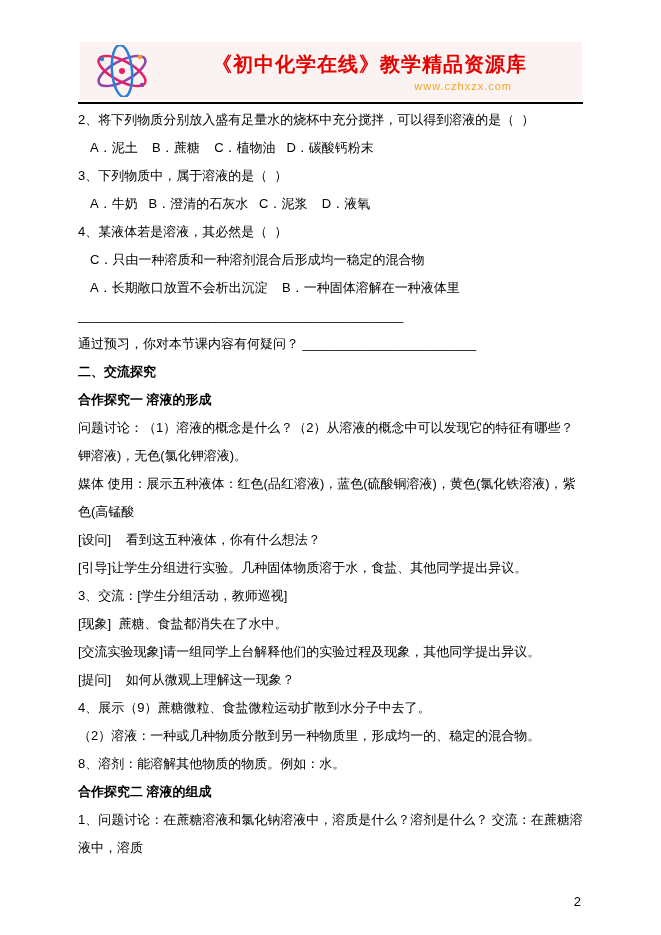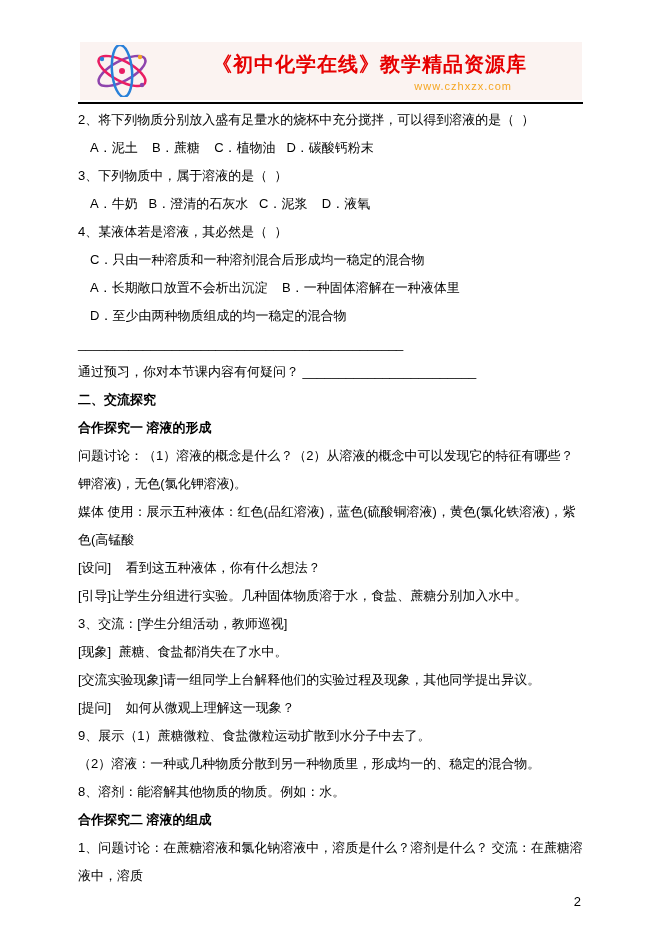--- a/index.html
+++ b/index.html
@@ -113,35 +113,34 @@
   <div class="header-rule"></div>
 
   <div class="content" id="content">
       <div class="line">2、将下列物质分别放入盛有足量水的烧杯中充分搅拌，可以得到溶液的是（  ）</div>
       <div class="line indent1">A．泥土    B．蔗糖    C．植物油   D．碳酸钙粉末</div>
       <div class="line">3、下列物质中，属于溶液的是（  ）</div>
       <div class="line indent1">A．牛奶   B．澄清的石灰水   C．泥浆    D．液氧</div>
       <div class="line">4、某液体若是溶液，其必然是（  ）</div>
       <div class="line indent1">C．只由一种溶质和一种溶剂混合后形成均一稳定的混合物</div>
       <div class="line indent1">A．长期敞口放置不会析出沉淀    B．一种固体溶解在一种液体里</div>
-      <div class="line indent1">D．至少由两种物质组成的均一稳定的混合物</div>
       <div class="line">_____________________________________________</div>
       <div class="line">通过预习，你对本节课内容有何疑问？ ________________________</div>
       <div class="line bold">二、交流探究</div>
       <div class="line bold">合作探究一 溶液的形成</div>
       <div class="line">问题讨论：（1）溶液的概念是什么？（2）从溶液的概念中可以发现它的特征有哪些？</div>
       <div class="line">钾溶液)，无色(氯化钾溶液)。</div>
       <div class="line">媒体 使用：展示五种液体：红色(品红溶液)，蓝色(硫酸铜溶液)，黄色(氯化铁溶液)，紫色(高锰酸</div>
       <div class="line">[设问]    看到这五种液体，你有什么想法？</div>
-      <div class="line">[引导]让学生分组进行实验。几种固体物质溶于水，食盐、蔗糖分别加入水中。</div>
+      <div class="line">[引导]让学生分组进行实验。几种固体物质溶于水，食盐、其他同学提出异议。</div>
       <div class="line">3、交流：[学生分组活动，教师巡视]</div>
       <div class="line">[现象]  蔗糖、食盐都消失在了水中。</div>
       <div class="line">[交流实验现象]请一组同学上台解释他们的实验过程及现象，其他同学提出异议。</div>
       <div class="line">[提问]    如何从微观上理解这一现象？</div>
-      <div class="line">9、展示（1）蔗糖微粒、食盐微粒运动扩散到水分子中去了。</div>
+      <div class="line">4、展示（9）蔗糖微粒、食盐微粒运动扩散到水分子中去了。</div>
       <div class="line">（2）溶液：一种或几种物质分散到另一种物质里，形成均一的、稳定的混合物。</div>
       <div class="line">8、溶剂：能溶解其他物质的物质。例如：水。</div>
       <div class="line bold">合作探究二 溶液的组成</div>
       <div class="line">1、问题讨论：在蔗糖溶液和氯化钠溶液中，溶质是什么？溶剂是什么？ 交流：在蔗糖溶液中，溶质</div>
     </div>
 
   <div class="page-number">2</div>
 
 </div>
 

